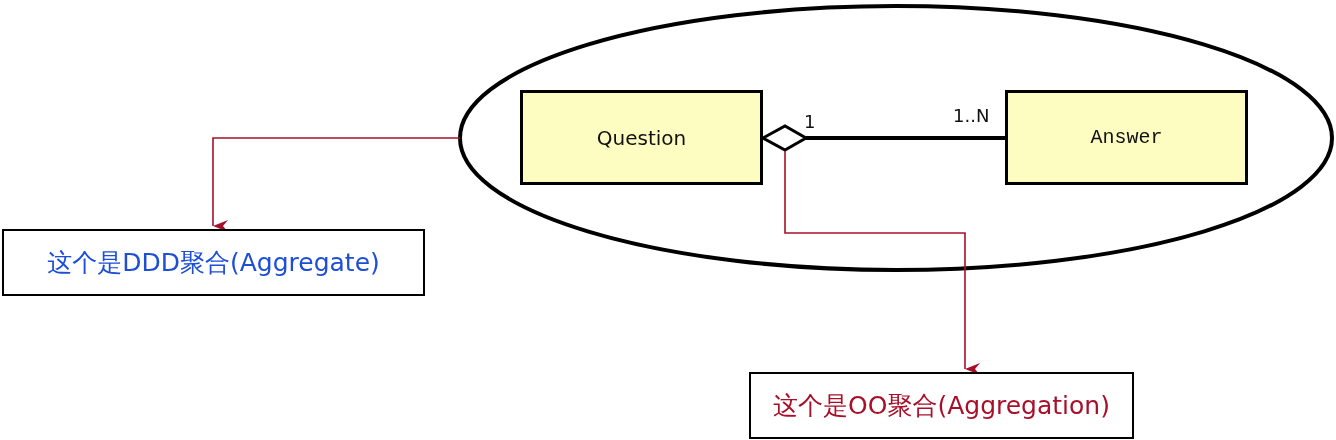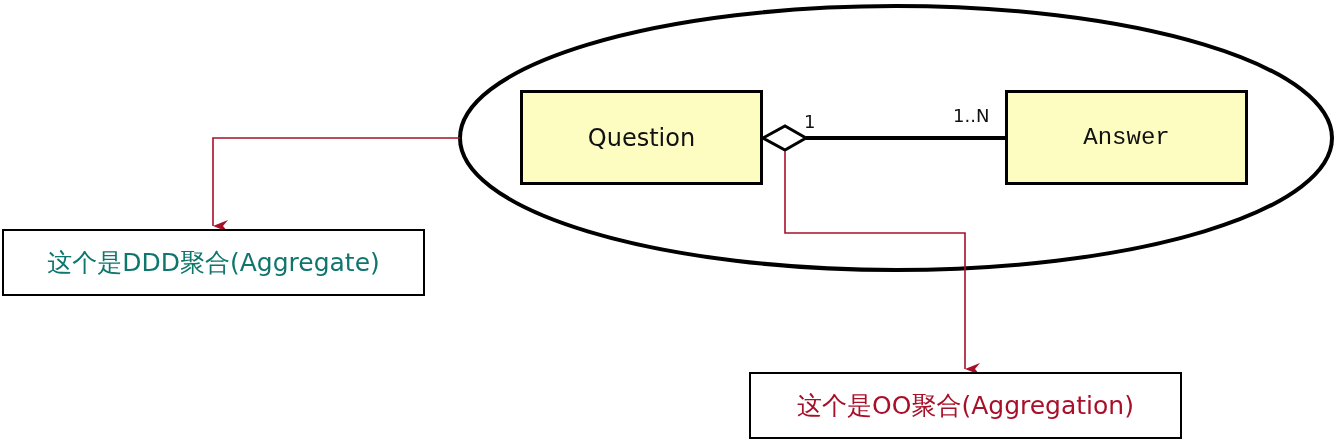--- a/index.html
+++ b/index.html
@@ -3,21 +3,21 @@
   <meta charset="utf-8">
   <style>
     html, body { margin: 0; padding: 0; background: #ffffff; }
     body { width: 1336px; height: 440px; position: relative; overflow: hidden;
            font-family: "DejaVu Sans", "Liberation Sans", sans-serif; }
     svg.canvas { position: absolute; left: 0; top: 0; }
     .uml-class {
       position: absolute; box-sizing: border-box;
       border: 3px solid #000; background: #fdfdc2;
       display: flex; align-items: center; justify-content: center;
-      font-size: 24px; color: #111;
+      font-size: 20px; color: #111;
     }
     .mult { position: absolute; font-size: 18px; color: #111; }
     .note {
       position: absolute; box-sizing: border-box;
       border: 2px solid #000; background: #fff;
       display: flex; align-items: center; justify-content: center;
       font-size: 25px; white-space: nowrap;
     }
   </style>
 </head>
@@ -45,19 +45,19 @@
   <span>Question</span>
 </div>
 
 <div class="uml-class" style="left:1005px; top:90px; width:243px; height:95px;font-family:Liberation Mono, monospace;">
   <span>Answer</span>
 </div>
 
 <span class="mult" style="left:804px; top:111px;">1</span>
 <span class="mult" style="left:953px; top:105px;">1..N</span>
 
-<div class="note" style="left:2px; top:229px; width:423px; height:67px; color:#0f766e;">
+<div class="note" style="left:2px; top:229px; width:423px; height:67px; color:#1d4ed8;">
   <span>这个是DDD聚合(Aggregate)</span>
 </div>
 
-<div class="note" style="left:749px; top:372px; width:433px; height:67px; color:#a8102a;">
+<div class="note" style="left:749px; top:372px; width:385px; height:67px; color:#a8102a;">
   <span>这个是OO聚合(Aggregation)</span>
 </div>
 
 </body></html>

